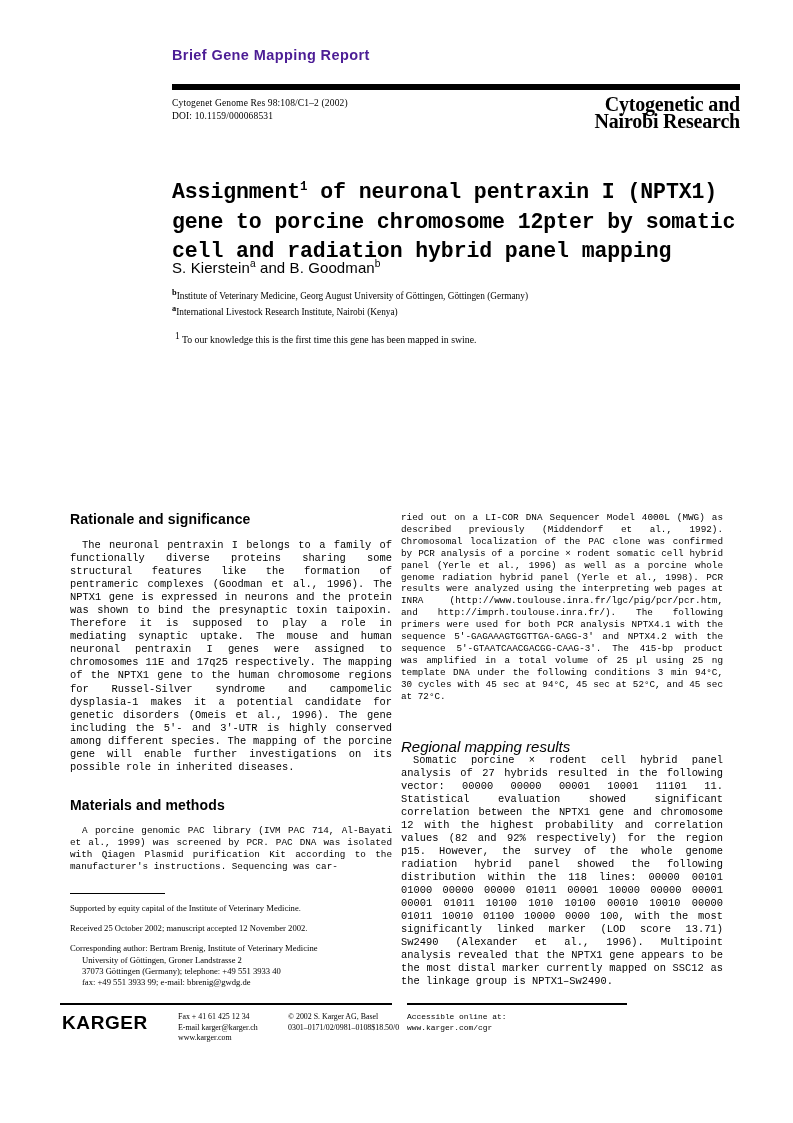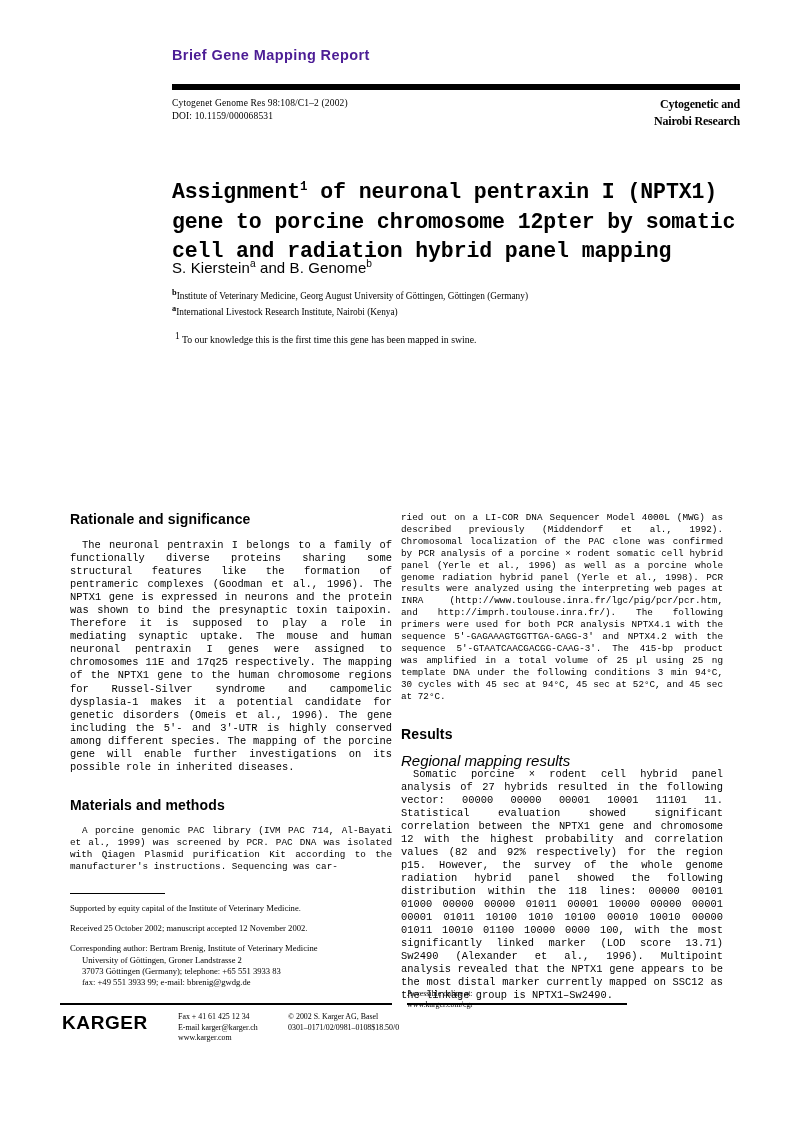--- a/index.html
+++ b/index.html
@@ -51,21 +51,21 @@
     letter-spacing: 0.15px;
   }
 
   .journal-logo {
     position: absolute;
     right: 53px;
     top: 96px;
     text-align: right;
     font-family: "Liberation Serif", serif;
     font-weight: bold;
-    font-size: 12px;
+    font-size: 20px;
     line-height: 17px;
     letter-spacing: -0.2px;
   }
   .journal-logo .l1 { display: block; }
   .journal-logo .l2 { display: block; }
 
   
   .title {
     position: absolute;
     left: 172px;
@@ -212,21 +212,21 @@
     letter-spacing: 0.6px;
   }
 
   .footer-col {
     position: absolute;
     font-size: 7.9px;
     line-height: 10.6px;
   }
   .footer-contact { left: 178px; top: 1012px; }
   .footer-copy    { left: 288px; top: 1012px; }
-  .footer-online  { left: 407px; top: 989px; }
+  .footer-online  { left: 407px; top: 1012px; font-family: Liberation Mono, monospace; }
   .footer-col span { display: block; white-space: nowrap; }
 </style>
 </head>
 <body>
 
 <div class="page">
 
   <div class="running-head">Brief Gene Mapping Report</div>
 
   <div class="black-bar"></div>
@@ -236,21 +236,21 @@
     <div>DOI: 10.1159/000068531</div>
   </div>
 
   <div class="journal-logo">
     <span class="l1">Cytogenetic and</span>
     <span class="l2">Nairobi Research</span>
   </div>
 
   <h1 class="title"><span>Assignment</span><sup>1</sup><span> of neuronal pentraxin I (NPTX1) gene</span> <span>to porcine chromosome 12pter by somatic cell and</span> <span>radiation hybrid panel mapping</span></h1>
 
-  <div class="authors"><span>S. Kierstein</span><sup>a</sup><span> and B. Genome</span><sup>b</sup></div>
+  <div class="authors"><span>S. Kierstein</span><sup>a</sup><span> and B. Goodman</span><sup>b</sup></div>
 
   <div class="affiliations">
     <span class="aff"><sup>b</sup><span>Institute of Veterinary Medicine, Georg August University of Göttingen, Göttingen (Germany)</span></span>
     <span class="aff"><sup>a</sup><span>International Livestock Research Institute, Nairobi (Kenya)</span></span>
   </div>
 
   <div class="title-footnote"><sup>1</sup><span> To our knowledge this is the first time this gene has been mapped in swine.</span></div>
 
   <div class="col col-left">
     <h2>Rationale and significance</h2>
@@ -258,34 +258,33 @@
     <p>The neuronal pentraxin I belongs to a family of functionally diverse proteins sharing some structural features like the formation of pentrameric complexes (Goodman et al., 1996). The NPTX1 gene is expressed in neurons and the protein was shown to bind the presynaptic toxin taipoxin. Therefore it is supposed to play a role in mediating synaptic uptake. The mouse and human neuronal pentraxin I genes were assigned to chromosomes 11E and 17q25 respectively. The mapping of the NPTX1 gene to the human chromosome regions for Russel-Silver syndrome and campomelic dysplasia-1 makes it a potential candidate for genetic disorders (Omeis et al., 1996). The gene including the 5′- and 3′-UTR is highly conserved among different species. The mapping of the porcine gene will enable further investigations on its possible role in inherited diseases.</p>
     <div class="gap-section"></div>
     <h2>Materials and methods</h2>
     <div class="gap-after-head"></div>
     <p class="small-body">A porcine genomic PAC library (IVM PAC 714, Al-Bayati et al., 1999) was screened by PCR. PAC DNA was isolated with Qiagen Plasmid purification Kit according to the manufacturer's instructions. Sequencing was car-</p>
   </div>
 
   <div class="col col-right">
     <p class="small-body" style="text-indent:0">ried out on a LI-COR DNA Sequencer Model 4000L (MWG) as described previously (Middendorf et al., 1992). Chromosomal localization of the PAC clone was confirmed by PCR analysis of a porcine × rodent somatic cell hybrid panel (Yerle et al., 1996) as well as a porcine whole genome radiation hybrid panel (Yerle et al., 1998). PCR results were analyzed using the interpreting web pages at INRA (http://www.toulouse.inra.fr/lgc/pig/pcr/pcr.htm, and http://imprh.toulouse.inra.fr/). The following primers were used for both PCR analysis NPTX4.1 with the sequence 5′-GAGAAAGTGGTTGA-GAGG-3′ and NPTX4.2 with the sequence 5′-GTAATCAACGACGG-CAAG-3′. The 415-bp product was amplified in a total volume of 25 µl using 25 ng template DNA under the following conditions 3 min 94°C, 30 cycles with 45 sec at 94°C, 45 sec at 52°C, and 45 sec at 72°C.</p>
     <div class="gap-section"></div>
-    <h2>Results</h2>
     <div class="gap-after-head"></div>
     <h3>Regional mapping results</h3>
     <p>Somatic porcine × rodent cell hybrid panel analysis of 27 hybrids resulted in the following vector: 00000 00000 00001 10001 11101 11. Statistical evaluation showed significant correlation between the NPTX1 gene and chromosome 12 with the highest probability and correlation values (82 and 92% respectively) for the region p15. However, the survey of the whole genome radiation hybrid panel showed the following distribution within the 118 lines: 00000 00101 01000 00000 00000 01011 00001 10000 00000 00001 00001 01011 10100 1010 10100 00010 10010 00000 01011 10010 01100 10000 0000 100, with the most significantly linked marker (LOD score 13.71) Sw2490 (Alexander et al., 1996). Multipoint analysis revealed that the NPTX1 gene appears to be the most distal marker currently mapped on SSC12 as the linkage group is NPTX1–Sw2490.</p>
   </div>
 
   <div class="footnote-block">
     <div class="footnote-rule"></div>
     <div class="fn">Supported by equity capital of the Institute of Veterinary Medicine.</div>
     <div class="fn">Received 25 October 2002; manuscript accepted 12 November 2002.</div>
     <div class="fn">
       <span>Corresponding author: Bertram Brenig, Institute of Veterinary Medicine</span>
       <span class="indent">University of Göttingen, Groner Landstrasse 2</span>
-      <span class="indent">37073 Göttingen (Germany); telephone: +65 551 3933 83</span>
+      <span class="indent">37073 Göttingen (Germany); telephone: +49 551 3933 40</span>
       <span class="indent">fax: +49 551 3933 99; e-mail: bbrenig@gwdg.de</span>
     </div>
   </div>
 
   <div class="footer-rule-left"></div>
   <div class="footer-rule-right"></div>
 
   <div class="karger-logo">KARGER</div>
 
   <div class="footer-col footer-contact">

